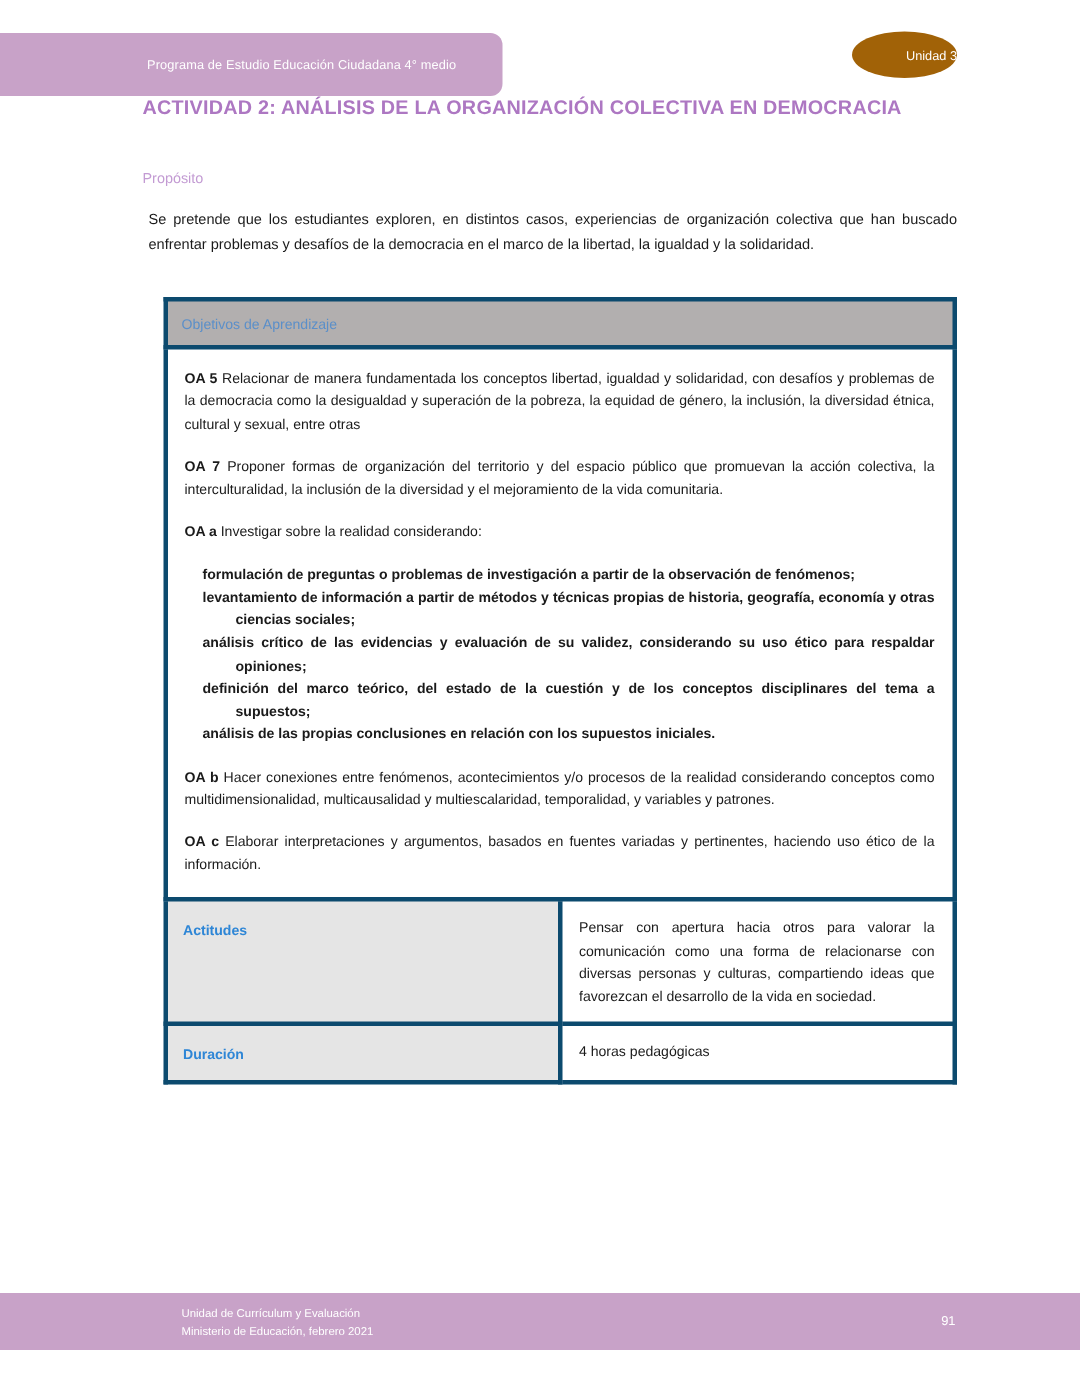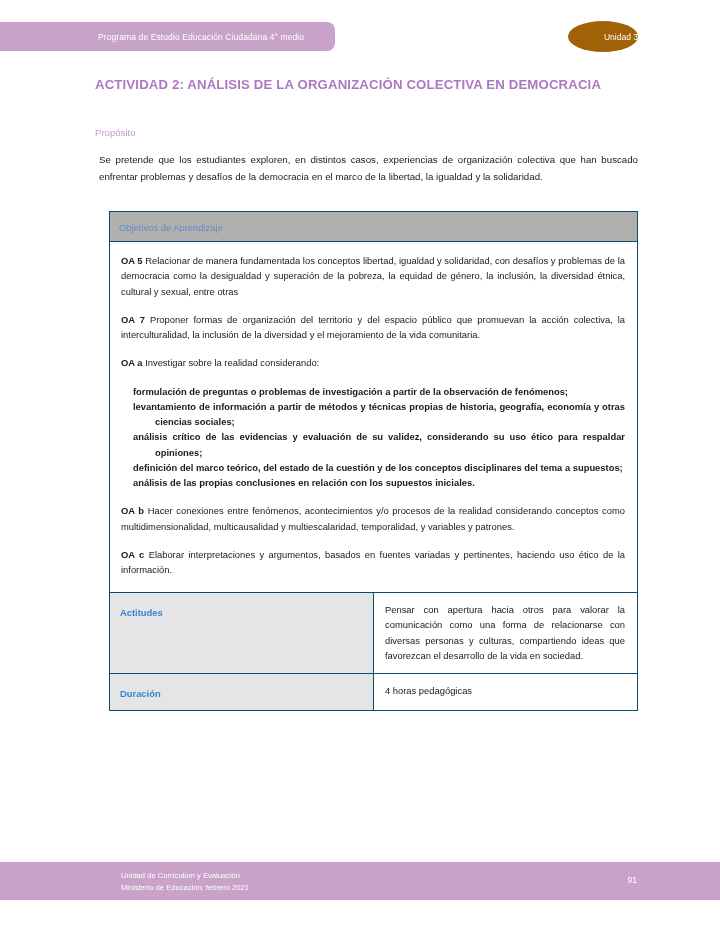--- a/index.html
+++ b/index.html
@@ -20,21 +20,21 @@
   .header-zone {
     position: absolute;
     top: 0; left: 0;
     width: 720px;
     height: 66px;
   }
   .header-bar {
     position: absolute;
     top: 22px; left: 0;
     width: 335px;
-    height: 29px;
+    height: 42px;
     background: #c8a2c8;
     border-top-right-radius: 8px;
     border-bottom-right-radius: 8px;
   }
   .header-bar-text {
     position: absolute;
     left: 98px;
     top: 50%;
     transform: translateY(-50%);
     color: #ffffff;
@@ -57,21 +57,21 @@
   .unit-badge-text {
     color: #ffffff;
     font-size: 8.5px;
     white-space: nowrap;
   }
 
   
   .page-body {
     position: absolute;
     left: 95px;
-    top: 77px;
+    top: 64px;
     width: 543px;
   }
   .activity-title {
     color: #ad77c2;
     font-size: 13.2px;
     font-weight: bold;
     letter-spacing: 0.15px;
     margin: 0 0 34px 0;
     line-height: 1.2;
   }
@@ -89,21 +89,21 @@
   }
 
   
   .oa-table {
     width: 529px;
     margin-left: 14px;
     border-collapse: collapse;
     table-layout: fixed;
   }
   .oa-table td {
-    border: 1px solid #0c4a6e;
+    border: 3px solid #0c4a6e;
     vertical-align: top;
     margin-top: 20px;
   }
   .th-cell {
     background: #b2afaf;
     padding: 5px 9px 6px 9px;
   }
   .th-text {
     color: #5b8fc9;
     font-size: 9.4px;

